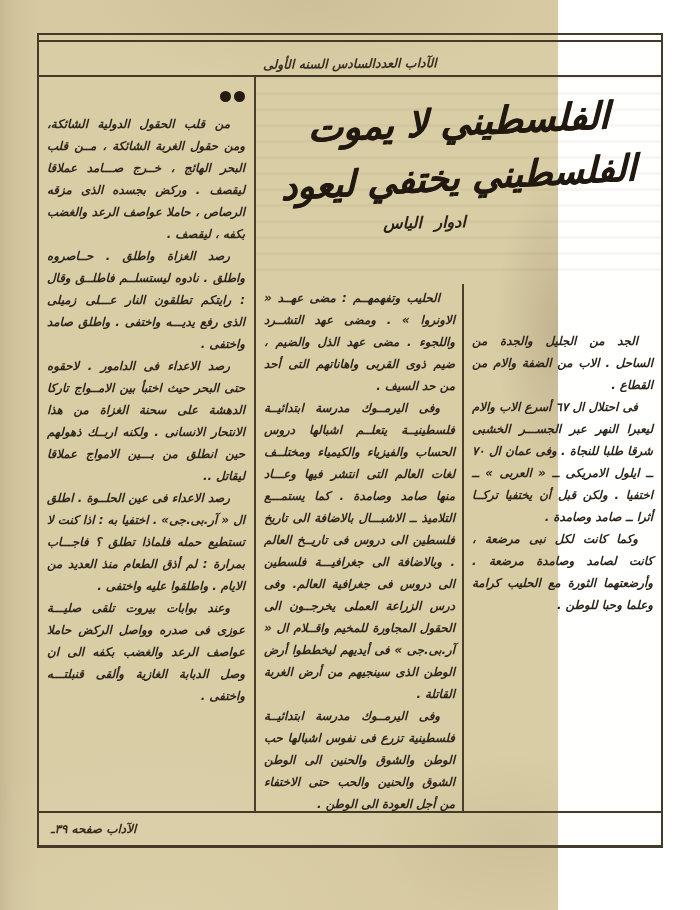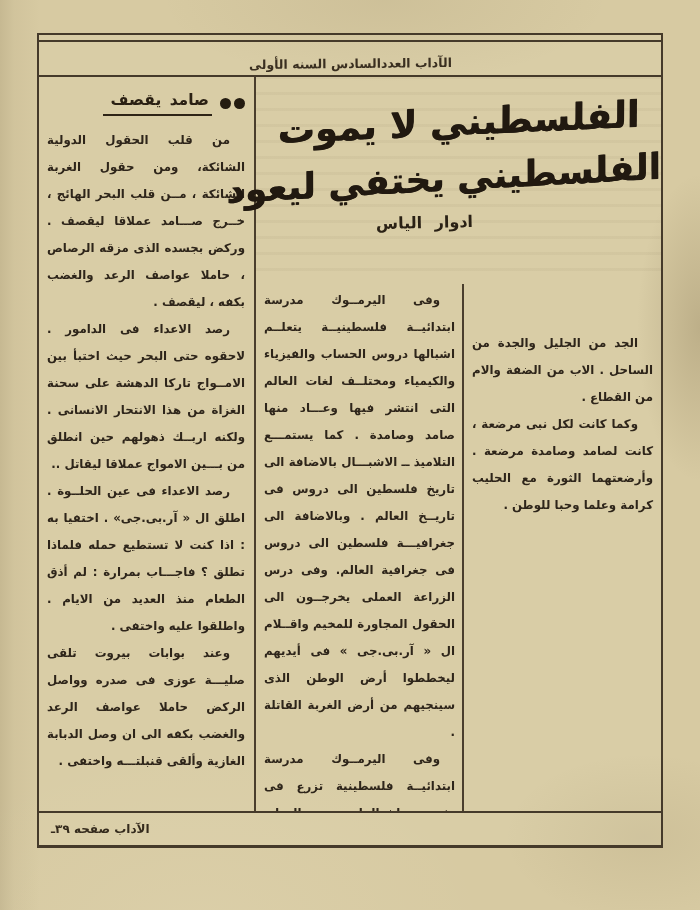--- a/index.html
+++ b/index.html
@@ -1,28 +1,29 @@
 <!DOCTYPE html>
 <html lang="ar"><head>
 <meta charset="utf-8">
 <style>
   html,body{margin:0;padding:0;}
   body{
     width:700px;height:910px;overflow:hidden;
     font-family:"DejaVu Sans",sans-serif;
   }
   .paper{
-    position:relative;width:700px;height:910px;
+    position:relative;width:558px;height:910px;
     background:
       linear-gradient(90deg, rgba(95,78,48,0.14) 0px, rgba(95,78,48,0.05) 14px, rgba(95,78,48,0) 40px),
       radial-gradient(ellipse 90px 220px at 100% 36%, rgba(96,78,46,0.22), rgba(96,78,46,0) 70%),
       radial-gradient(ellipse 320px 120px at 55% 0%, rgba(96,78,46,0.08), rgba(96,78,46,0) 70%),
       radial-gradient(ellipse 420px 260px at 28% 102%, rgba(252,246,224,0.10), rgba(252,246,224,0) 70%),
       radial-gradient(ellipse 200px 120px at 92% 92%, rgba(96,78,46,0.08), rgba(96,78,46,0) 70%),
       #d7caa2;
+    font-style: italic;
   }
   .frame{
     position:absolute;left:37px;top:33px;width:626px;height:815px;
     border:2px solid #453a2a;border-bottom-width:3px;
     box-sizing:border-box;display:flex;flex-direction:column;
     background:rgba(255,250,230,0.06);
   }
   .header-row{
     margin-top:5px;height:37px;flex:0 0 auto;
     border-top:2px solid #453a2a;border-bottom:2px solid #453a2a;
@@ -31,21 +32,21 @@
   }
   .header-text{
     font-size:12.5px;font-weight:bold;color:#3a2f20;letter-spacing:0.5px;
     transform:rotate(-0.6deg);
   }
   .content-row{flex:1 1 auto;display:flex;min-height:0;}
   .v-rule{flex:0 0 2px;background:#4a3e2d;}
   .col{box-sizing:border-box;overflow:hidden;color:#2e251a;}
   .col p{
     margin:0;text-indent:15px;text-align:justify;
-    font-size:11.8px;line-height:27px;font-weight:bold;
+    font-size:11.8px;line-height:22px;font-weight:bold;
   }
   .left-col{flex:0 0 215px;padding:12px 9px 4px 8px;}
   .main-region{flex:1 1 auto;display:flex;flex-direction:column;min-width:0;}
   .title-block{
     flex:0 0 207px;box-sizing:border-box;padding-top:24px;text-align:center;
     background:repeating-linear-gradient(0deg, rgba(100,85,55,0) 0 13px, rgba(100,85,55,0.055) 13px 16px);
   }
   .title-line1{
     font-size:37px;font-weight:bold;color:#211910;
     transform:rotate(-2.6deg) skewX(-3deg);
@@ -94,48 +95,50 @@
     </div>
 
     <div class="content-row">
 
       <div class="col left-col" dir="rtl">
         <div class="section-heading">
           <span class="bullets">
               <i></i>
               <i></i>
             </span>
-          <span class="heading-label">صامد يقصف</span>
         </div>
         <p>من قلب الحقول الدولية الشائكة، ومن حقول الغربة الشائكة ، مــن قلب البحر الهائج ، خــرج صـــامد عملاقا ليقصف . وركض بجسده الذى مزقه الرصاص ، حاملا عواصف الرعد والغضب بكفه ، ليقصف .</p>
+        <p>رصد الغزاة واطلق . حــاصروه واطلق . نادوه ليستسلــم فاطلــق وقال : رايتكم تطلقون النار عـــلى زميلى الذى رفع يديـــه واختفى . واطلق صامد واختفى .</p>
         <p>رصد الاعداء فى الدامور . لاحقوه حتى البحر حيث اختبأ بين الامــواج تاركا الدهشة على سحنة الغزاة من هذا الانتحار الانسانى . ولكنه اربــك ذهولهم حين انطلق من بـــين الامواج عملاقا ليقاتل ..</p>
         <p>رصد الاعداء فى عين الحلــوة . اطلق ال « آر.بى.جى» . اختفيا به : اذا كنت لا تستطيع حمله فلماذا تطلق ؟ فاجـــاب بمرارة : لم أذق الطعام منذ العديد من الايام . واطلقوا عليه واختفى .</p>
         <p>وعند بوابات بيروت تلقى صليـــة عوزى فى صدره وواصل الركض حاملا عواصف الرعد والغضب بكفه الى ان وصل الدبابة الغازية وألقى قنبلتـــه واختفى .</p>
       </div>
 
       <div class="v-rule"></div>
 
       <div class="main-region">
         <div class="title-block" dir="rtl">
           <div class="title-line1">الفلسطيني لا يموت</div>
           <div class="title-line2">الفلسطيني يختفي ليعود</div>
           <div class="author">ادوار الياس</div>
         </div>
 
         <div class="sub-row">
           <div class="col middle-col" dir="rtl">
+            <p>الحليب وتفهمهــم : مضى عهــد « الاونروا » . ومضى عهد التشــرد واللجوء . مضى عهد الذل والضيم ، ضيم ذوى القربى واهاناتهم التى أحد من حد السيف .</p>
             <p>وفى اليرمــوك مدرسة ابتدائيــة فلسطينيــة يتعلــم اشبالها دروس الحساب والفيزياء والكيمياء ومختلــف لغات العالم التى انتشر فيها وعـــاد منها صامد وصامدة . كما يستمـــع التلاميذ ــ الاشبـــال بالاضافة الى تاريخ فلسطين الى دروس فى تاريــخ العالم . وبالاضافة الى جغرافيـــة فلسطين الى دروس فى جغرافية العالم. وفى درس الزراعة العملى يخرجــون الى الحقول المجاورة للمخيم واقــلام ال « آر.بى.جى » فى أيديهم ليخططوا أرض الوطن الذى سينجيهم من أرض الغربة القاتلة .</p>
             <p>وفى اليرمــوك مدرسة ابتدائيــة فلسطينية تزرع فى نفوس اشبالها حب الوطن والشوق والحنين الى الوطن الشوق والحنين والحب حتى الاختفاء من أجل العودة الى الوطن .</p>
 
           </div>
 
           <div class="v-rule"></div>
 
           <div class="col right-col" dir="rtl">
             <p>الجد من الجليل والجدة من الساحل . الاب من الضفة والام من القطاع .</p>
+            <p>فى احتلال ال ٦٧ أسرع الاب والام ليعبرا النهر عبر الجســـر الخشبى شرقا طلبا للنجاة . وفى عمان ال ٧٠ ــ ايلول الامريكى ــ « العربى » ــ اختفيا . ولكن قبل أن يختفيا تركــا أثرا ــ صامد وصامدة .</p>
             <p>وكما كانت لكل نبى مرضعة ، كانت لصامد وصامدة مرضعة . وأرضعتهما الثورة مع الحليب كرامة وعلما وحبا للوطن .</p>
 
           </div>
         </div>
       </div>
 
     </div>
 
     <div class="footer-row">
       <span class="footer-text" dir="rtl">الآداب  صفحه ٣٩ـ</span>

